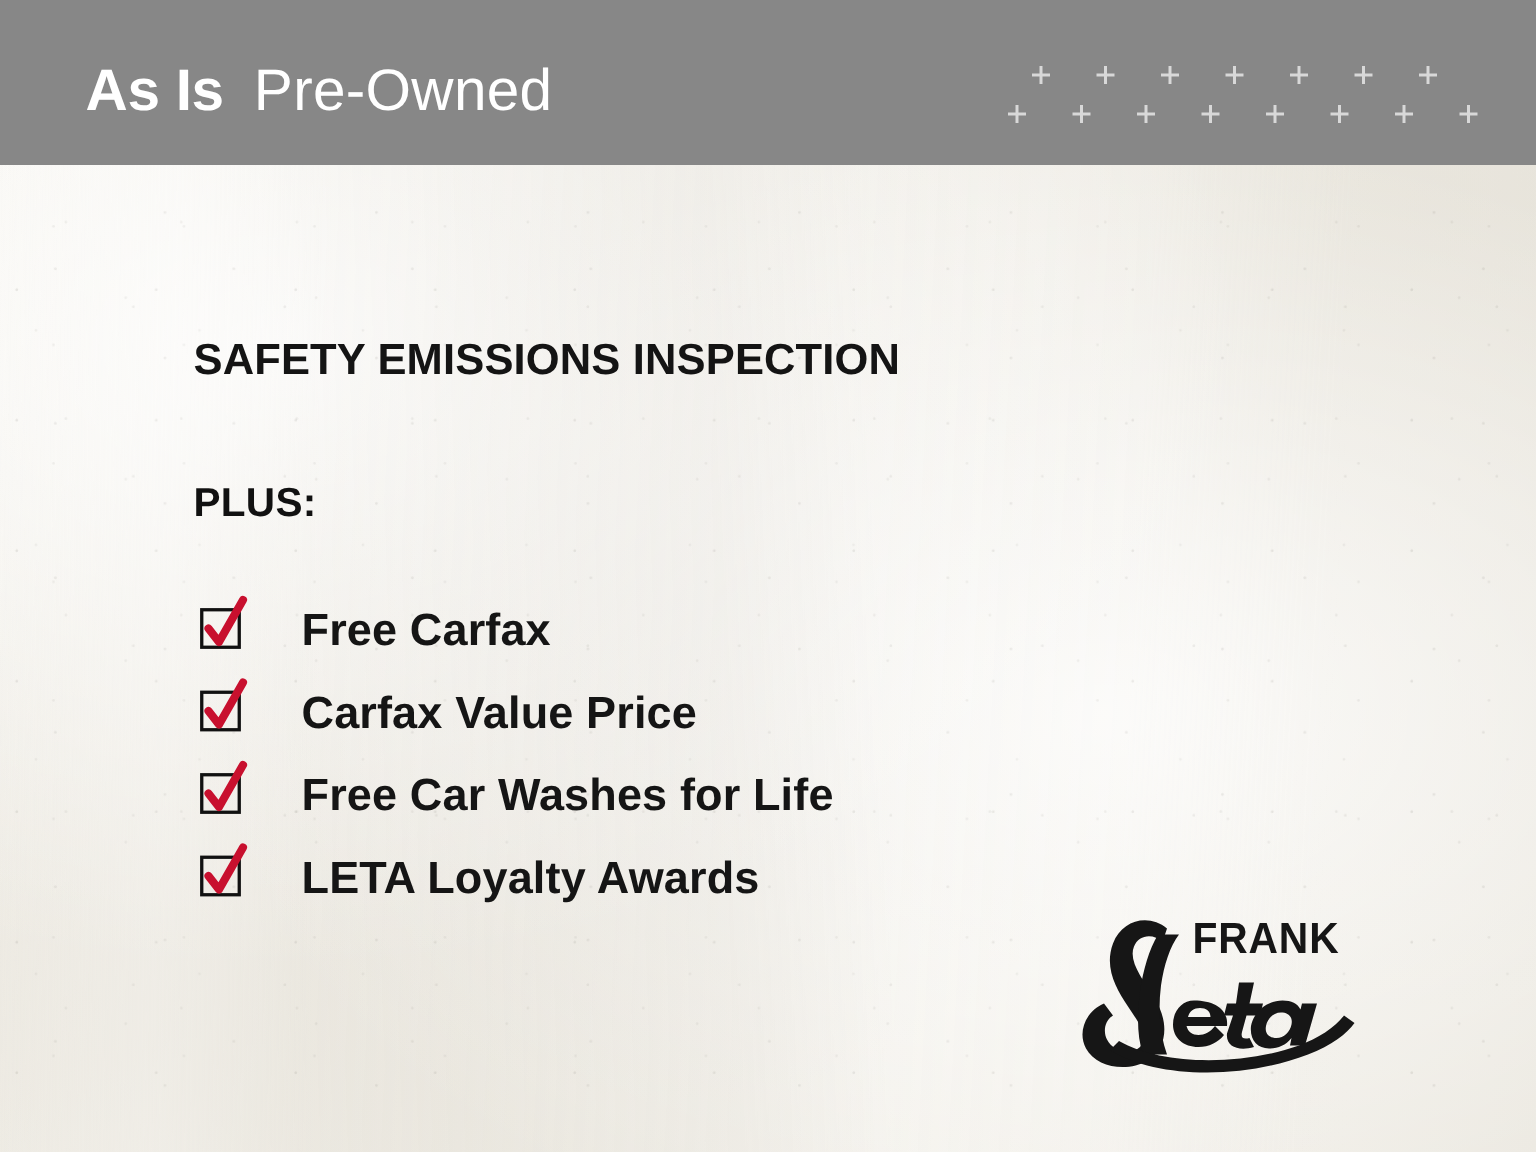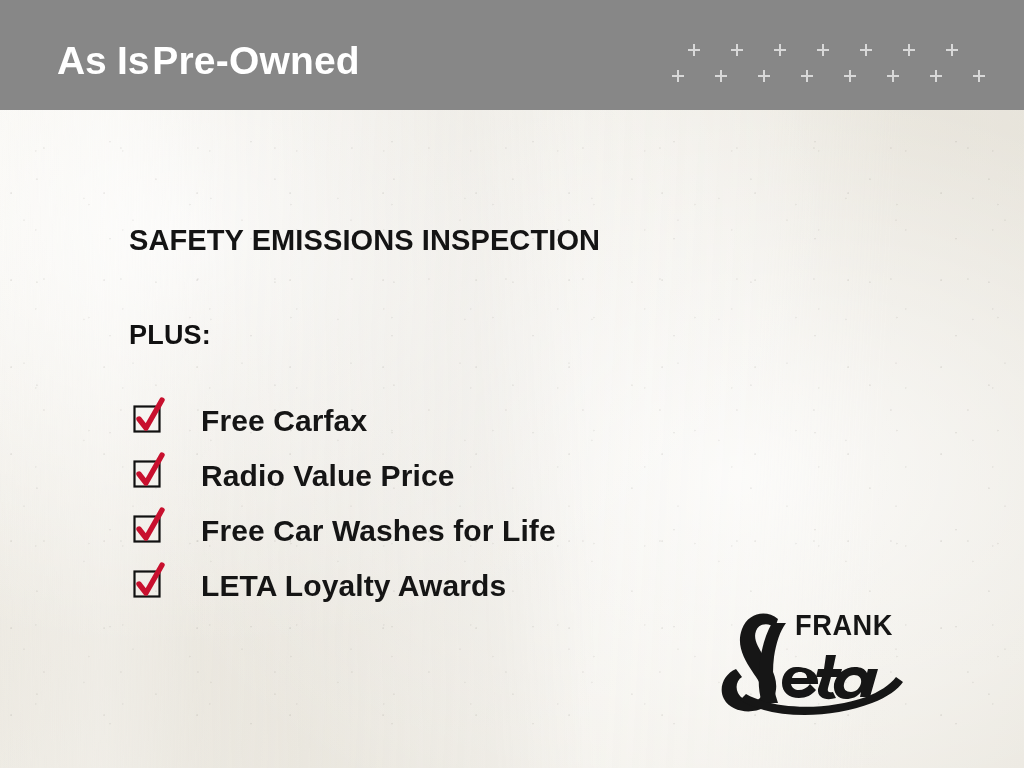--- a/index.html
+++ b/index.html
@@ -76,23 +76,23 @@
     font-size: 39px;
     line-height: 48px;
     white-space: nowrap;
     letter-spacing: 0.1px;
   }
   .title-strong {
     font-weight: 700;
     letter-spacing: -0.2px;
   }
   .title-light {
-    font-weight: 700;
+    font-weight: 400;
     letter-spacing: 0.2px;
-    margin-left: 3px;
+    margin-left: 20px;
   }
 
   
   .plus-field {
     position: absolute;
     right: 22px;
     top: 40px;
     width: 330px;
     height: 52px;
   }
@@ -258,21 +258,21 @@
       </li>
 
 
       <li class="check-item">
         <span class="check-box-wrap">
           <svg width="34" height="44" viewBox="0 0 34 44">
             <rect x="3.5" y="11.5" width="25" height="25" fill="none" stroke="#111111" stroke-width="2.2"></rect>
             <path d="M8 24 L15 33 L31 5" fill="none" stroke="#c8102e" stroke-width="5.4" stroke-linecap="round" stroke-linejoin="round"></path>
           </svg>
         </span>
-        <span class="check-text">Radio Value Price</span>
+        <span class="check-text">Carfax Value Price</span>
       </li>
 
       <li class="check-item">
         <span class="check-box-wrap">
           <svg width="34" height="44" viewBox="0 0 34 44">
             <rect x="3.5" y="11.5" width="25" height="25" fill="none" stroke="#111111" stroke-width="2.2"></rect>
             <path d="M8 24 L15 33 L31 5" fill="none" stroke="#c8102e" stroke-width="5.4" stroke-linecap="round" stroke-linejoin="round"></path>
           </svg>
         </span>
         <span class="check-text">Free Car Washes for Life</span>

